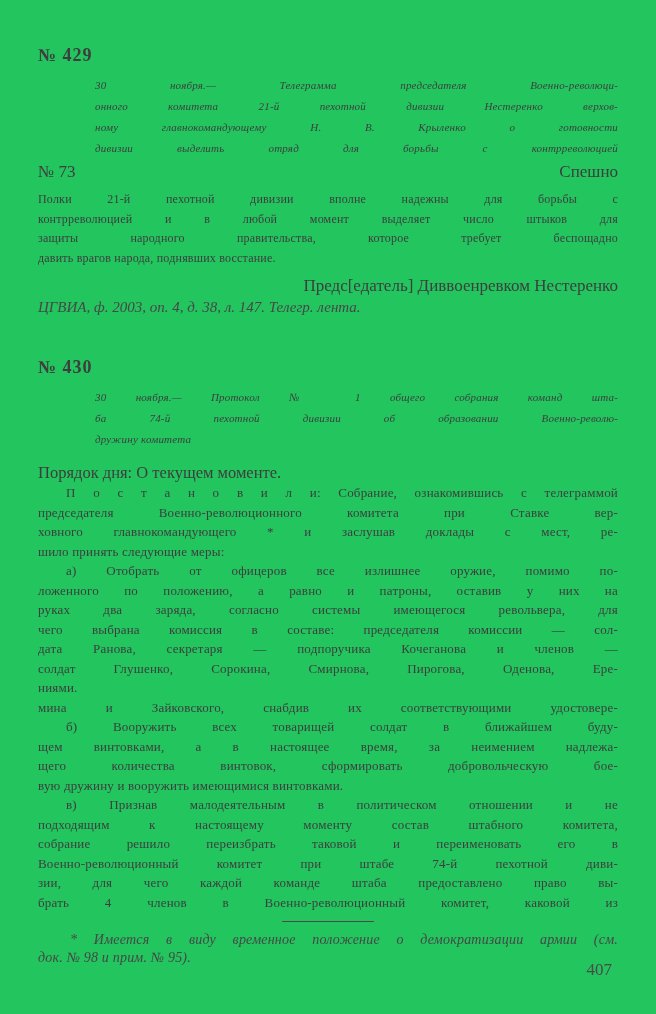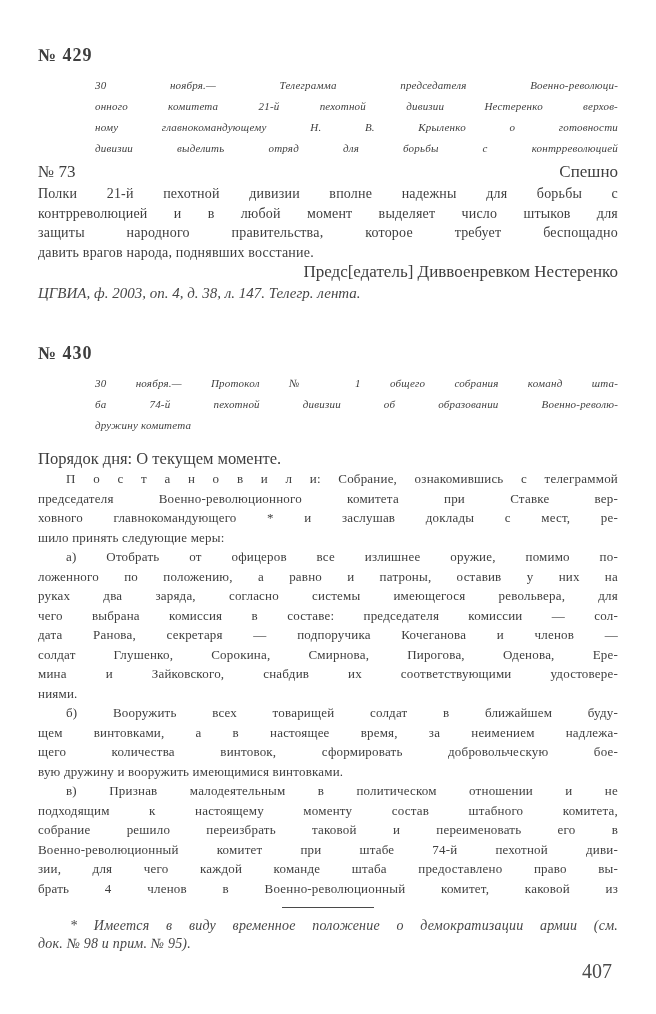--- a/index.html
+++ b/index.html
@@ -1,20 +1,20 @@
 <!DOCTYPE html>
 <html><head>
 <meta charset="utf-8">
 <style>
   html, body { margin: 0; padding: 0; background: #e8e6e2; }
   .page {
     position: relative;
     width: 656px;
     height: 1014px;
-    background: #ffffff;
+    background: #22c55e;
     color: #3e3e3e;
     font-family: "Liberation Serif", "DejaVu Serif", serif;
     overflow: hidden;
   }
   .content {
     position: absolute;
     left: 38px;
     top: 45px;
     width: 580px;
   }
@@ -33,30 +33,30 @@
   }
   .meta-row {
     margin-top: 3px;
     display: flex;
     justify-content: space-between;
     font-size: 17px;
     line-height: 20px;
     gap: 19px;
   }
   .doc-body {
-    margin-top: 2px;
-    font-size: 14px;
+    margin-top: 8px;
+    font-size: 12px;
     line-height: 19.5px;
   }
   .tline { letter-spacing: 0.2px; }
   .jline { text-align: justify; text-align-last: justify; -moz-text-align-last: justify; }
   .lline { text-align: left; text-align-last: left; }
   .indent1 { text-indent: 28px; }
   .signature {
-    margin-top: 0;
+    margin-top: 8px;
     text-align: right;
     font-size: 17px;
     line-height: 20px;
   }
   .source-line {
     margin-top: 1px;
     font-style: italic;
     font-size: 15px;
     line-height: 20px;
     color: #474747;
@@ -82,21 +82,21 @@
     font-style: italic;
     font-size: 14px;
     line-height: 18px;
     color: #474747;
   }
   .footnote .indent1 { text-indent: 32px; }
   .pageno {
     position: absolute;
     right: 44px;
     top: 960px;
-    font-size: 20px;
+    font-size: 17px;
     color: #4a4a4a;
   }
 </style>
 </head>
 <body>
 
 <div class="page">
   <div class="content">
 
     <section>
@@ -143,22 +143,22 @@
             <div class="tline jline">ховного главнокомандующего * и заслушав доклады с мест, ре-</div>
             <div class="tline lline">шило принять следующие меры:</div>
           </div>
         <div>
             <div class="tline jline indent1">а) Отобрать от офицеров все излишнее оружие, помимо по-</div>
             <div class="tline jline">ложенного по положению, а равно и патроны, оставив у них на</div>
             <div class="tline jline">руках два заряда, согласно системы имеющегося револьвера, для</div>
             <div class="tline jline">чего выбрана комиссия в составе: председателя комиссии — сол-</div>
             <div class="tline jline">дата Ранова, секретаря — подпоручика Кочеганова и членов —</div>
             <div class="tline jline">солдат Глушенко, Сорокина, Смирнова, Пирогова, Оденова, Ере-</div>
+            <div class="tline lline">ниями.</div>
             <div class="tline jline">мина и Зайковского, снабдив их соответствующими удостовере-</div>
-            <div class="tline lline">ниями.</div>
           </div>
         <div>
             <div class="tline jline indent1">б) Вооружить всех товарищей солдат  в ближайшем буду-</div>
             <div class="tline jline">щем винтовками, а в настоящее время, за неимением надлежа-</div>
             <div class="tline jline">щего количества винтовок, сформировать добровольческую бое-</div>
             <div class="tline lline">вую дружину и вооружить имеющимися винтовками.</div>
           </div>
         <div>
             <div class="tline jline indent1">в) Признав малодеятельным в политическом отношении и не</div>
             <div class="tline jline">подходящим к настоящему моменту состав штабного комитета,</div>

